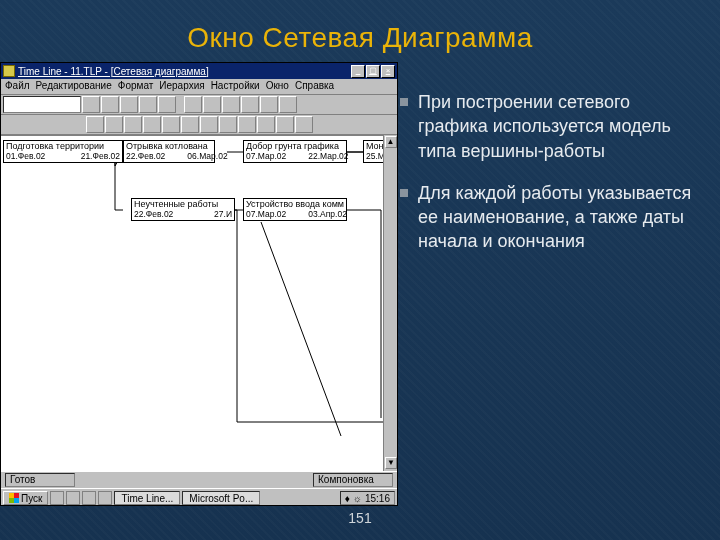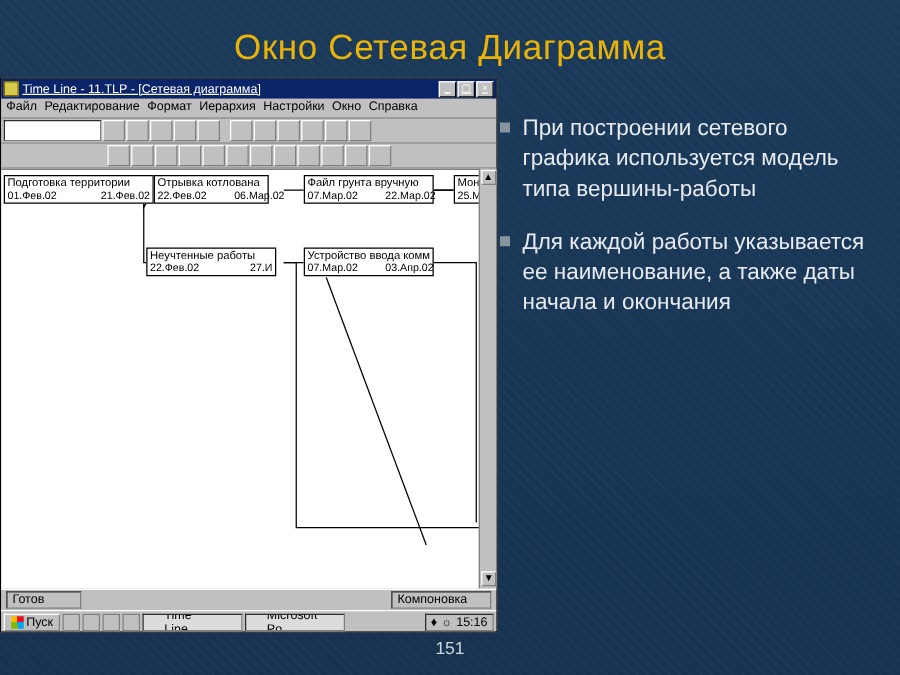--- a/index.html
+++ b/index.html
@@ -98,21 +98,21 @@
     font-size: 10px;
   }
   .start {
     height: 14px; padding: 0 5px; display:flex; align-items:center; gap:2px;
     border: 1px solid #808080; border-top-color:#fff; border-left-color:#fff;
   }
   .start .flag { width:10px; height:10px; background:
      conic-gradient(#e81123 0 25%, #00a4ef 0 50%, #7fba00 0 75%, #ffb900 0 100%); }
   .ql { width:14px; height:14px; border:1px solid #808080; background:#c0c0c0; }
   .task {
-    height:14px; padding:0 16px; display:flex; align-items:center; gap:2px;
+    height:14px; padding:0 6px; display:flex; align-items:center; gap:2px;
     border:1px inset #808080; background:#dcdcdc; max-width:80px; overflow:hidden;
   }
   .tray { margin-left:auto; display:flex; align-items:center; gap:3px;
     border:1px inset #808080; height:14px; padding:0 4px; }
 
   
   .node {
     position: absolute; background:#fff; border:1px solid #000;
     font-size: 9px; line-height: 1.1; padding:1px 2px;
   }
@@ -213,33 +213,33 @@
         </div>
     </div>
     <div class="node" style="left:122px;top:4px;width:92px">
       <div class="tit">Отрывка котлована</div>
       <div class="dates">
           <span>22.Фев.02</span>
           <span>06.Мар.02</span>
         </div>
     </div>
     <div class="node" style="left:242px;top:4px;width:104px">
-      <div class="tit">Файл грунта вручную</div>
+      <div class="tit">Добор грунта графика</div>
       <div class="dates">
           <span>07.Мар.02</span>
           <span>22.Мар.02</span>
         </div>
     </div>
     <div class="node" style="left:362px;top:4px;width:30px;overflow:hidden">
       <div class="tit">Монтаж</div>
       <div class="dates">
           <span>25.Мар</span>
         </div>
     </div>
-    <div class="node" style="left:116px;top:62px;width:104px">
+    <div class="node" style="left:130px;top:62px;width:104px">
       <div class="tit">Неучтенные работы</div>
       <div class="dates">
           <span>22.Фев.02</span>
           <span>27.И</span>
         </div>
     </div>
     <div class="node" style="left:242px;top:62px;width:104px">
       <div class="tit">Устройство ввода коммуни</div>
       <div class="dates">
           <span>07.Мар.02</span>
@@ -248,21 +248,21 @@
     </div>
   </div>
 
   <div class="vscroll">
     <div class="arrow">▲</div>
     <div style="flex:1"></div>
     <div class="arrow" style="position:absolute;bottom:1px;left:1px">▼</div>
   </div>
 
   <div class="statusbar">
-    <div class="cell" style="width:60px">Готов</div>
+    <div class="cell" style="width:70px">Готов</div>
     <div style="flex:1"></div>
     <div class="cell" style="width:80px">Компоновка</div>
   </div>
 
   <div class="taskbar">
     <div class="start">
       <div class="flag"></div>
       <span>Пуск</span>
     </div>
     <div class="ql"></div>

